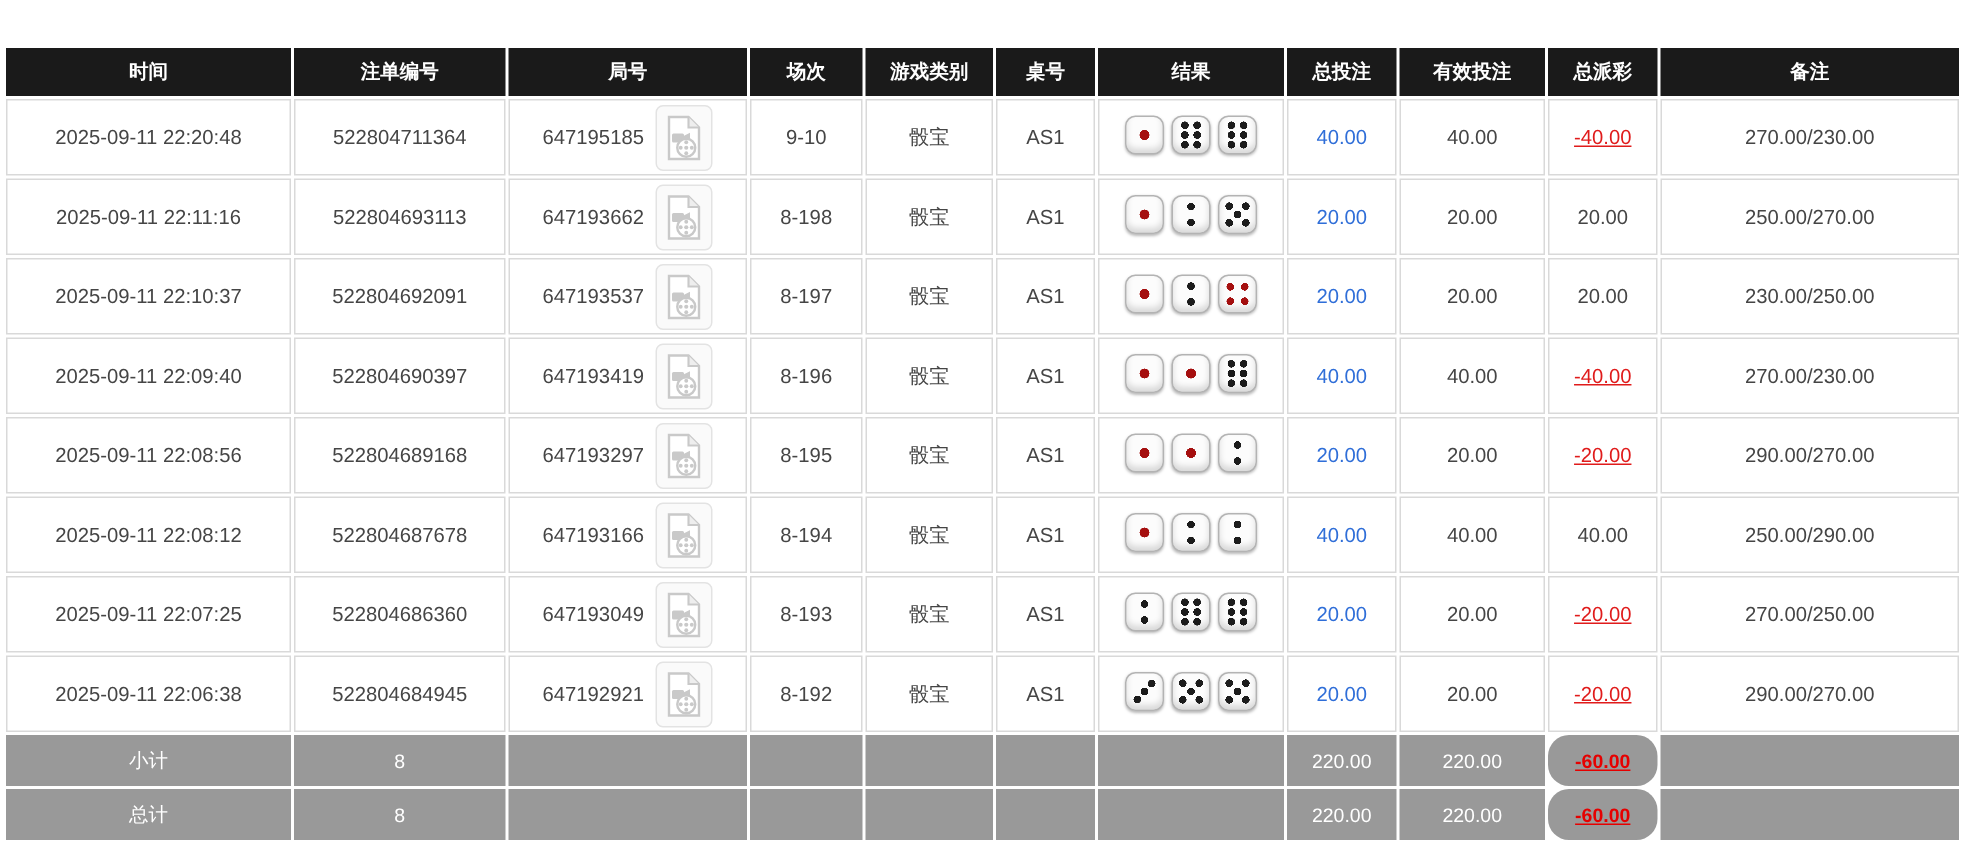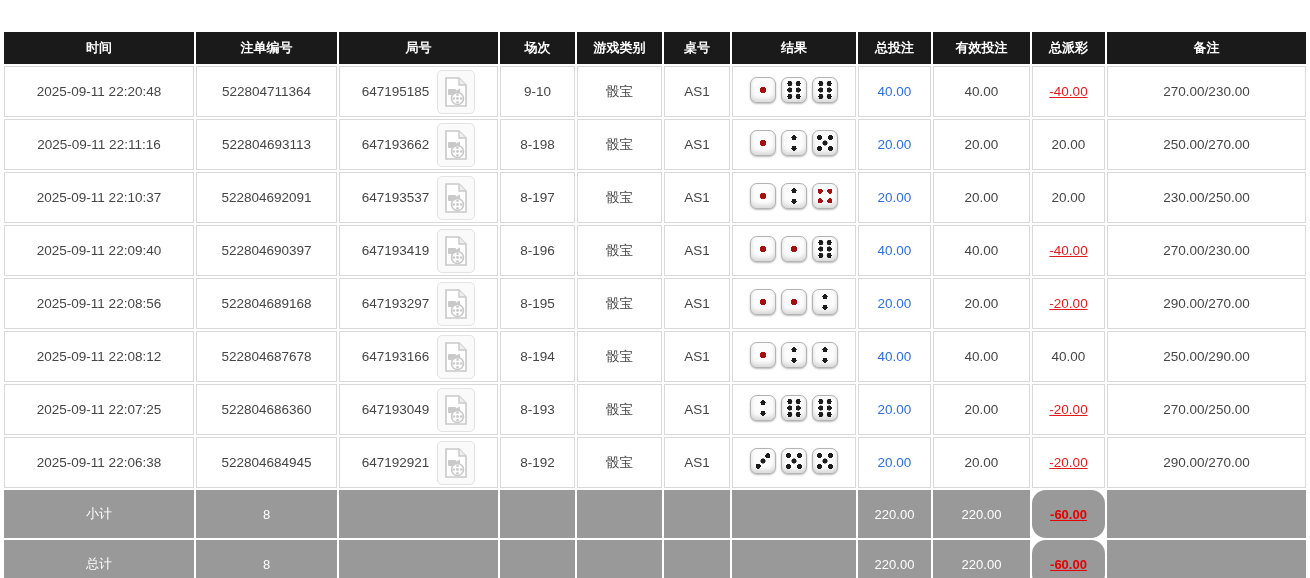--- a/index.html
+++ b/index.html
@@ -41,21 +41,21 @@
     text-align:center;
     font-size:13.5px;
     color:#454545;
     padding:0 2px;
     white-space:nowrap;
   }
   tfoot td{
     background:var(--footer-bg);
     color:#fff;
     font-size:13px;
-    height:48px;
+    height:34px;
     text-align:center;
     padding:0 2px;
   }
   td.blue{color:var(--blue);}
   td.payout.neg{color:var(--red) !important;text-decoration:underline;}
   tfoot td.payout.neg{color:#e60000 !important;font-weight:bold;border-radius:14px;}
 
   
   .round-wrap{display:inline-flex;align-items:center;gap:8px;}
   .video-btn{

